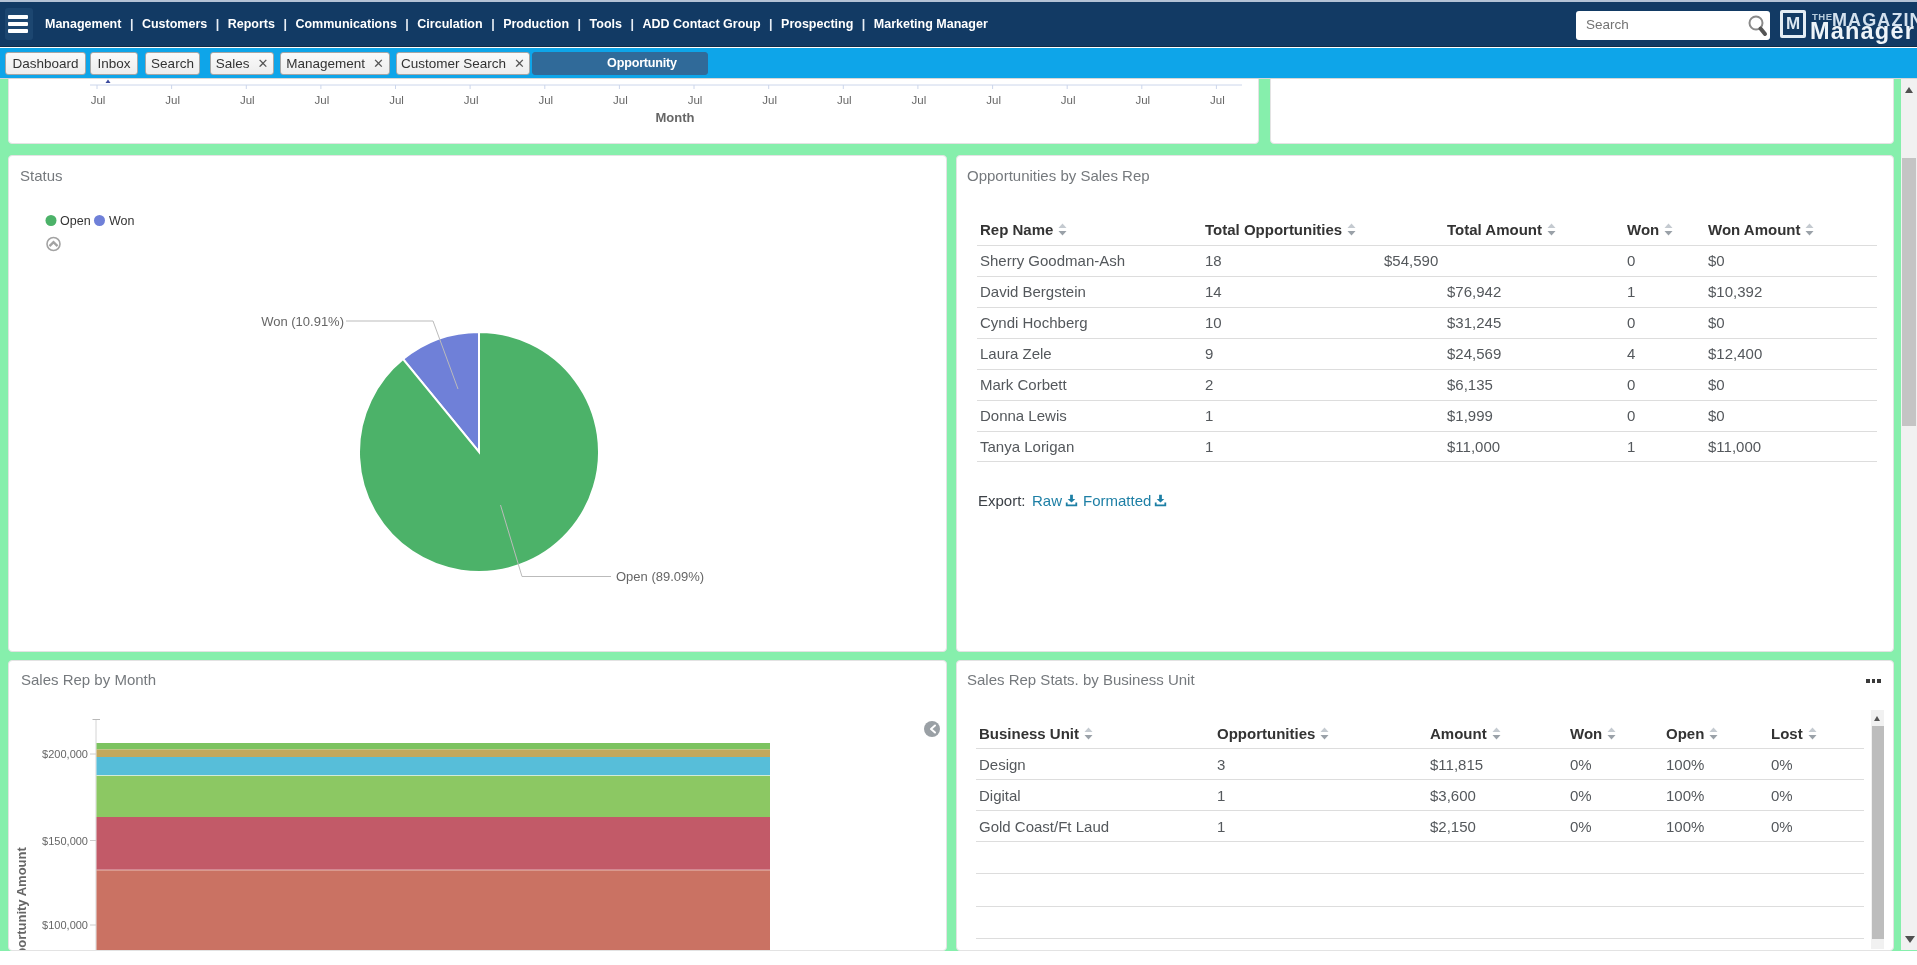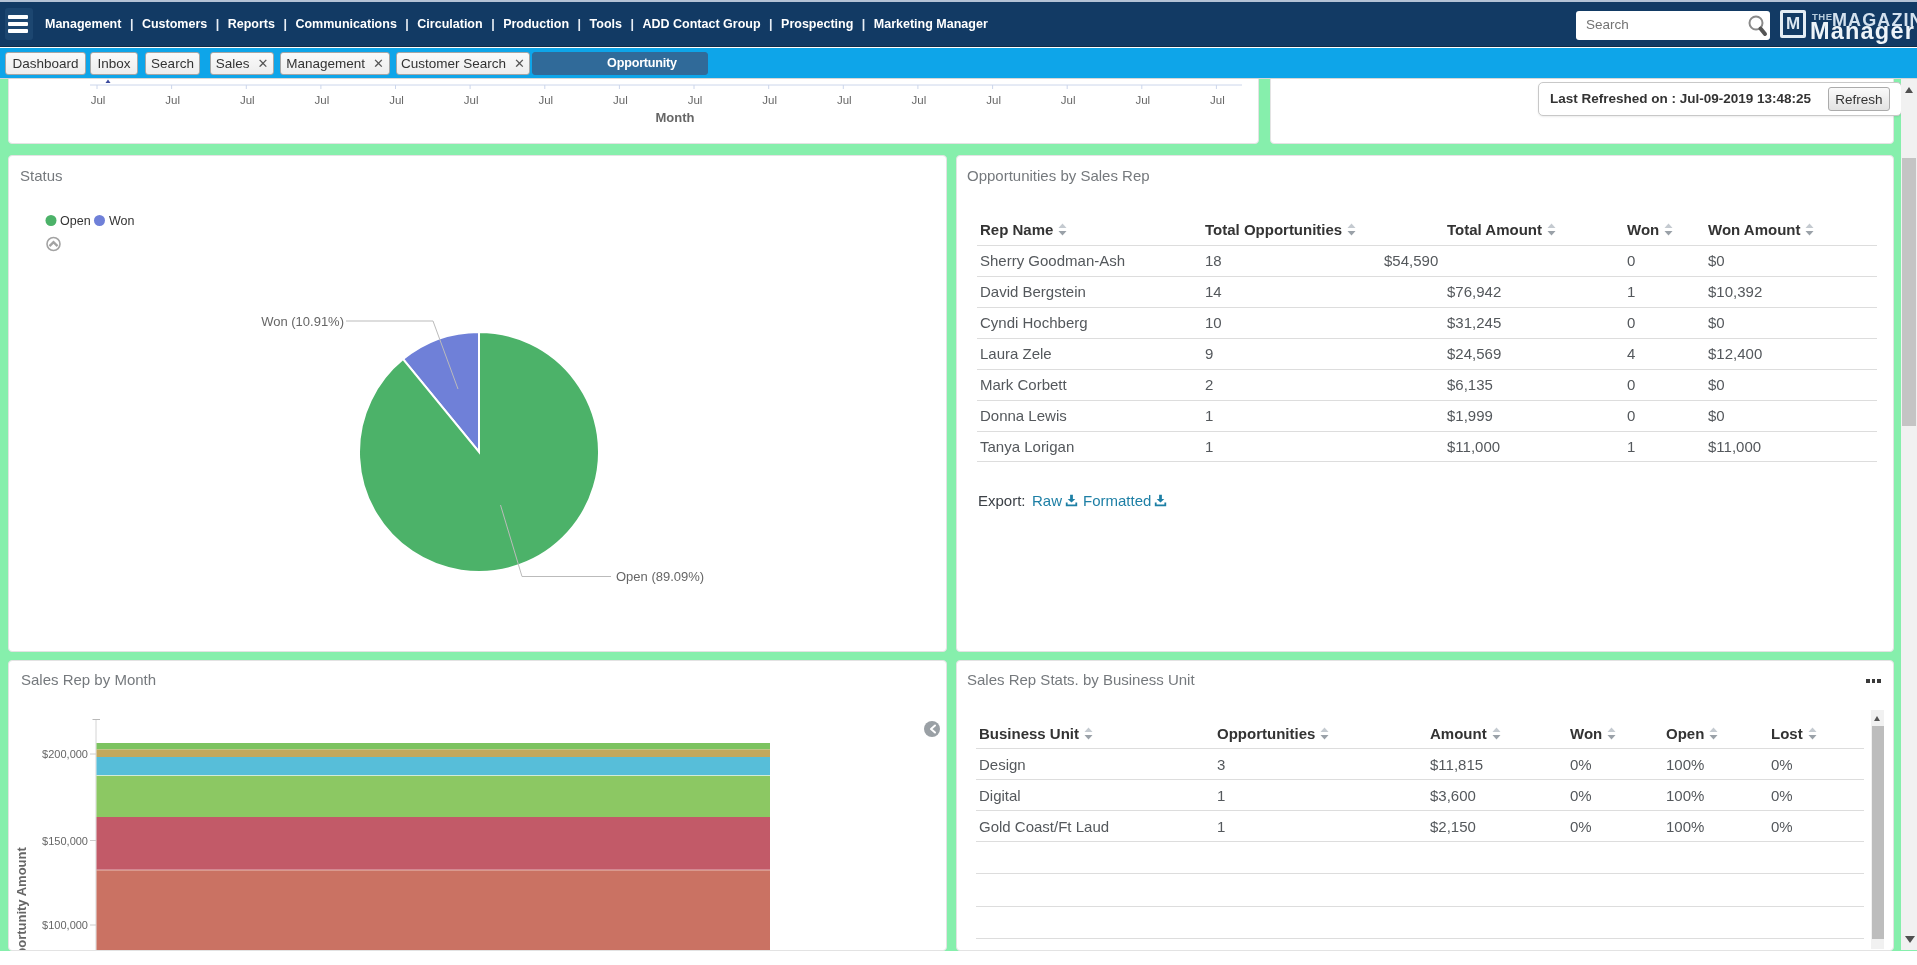--- a/index.html
+++ b/index.html
@@ -121,24 +121,20 @@
           <span style="position:absolute;left:889.9px;top:53.5px;width:40px;text-align:center;font-size:11.5px;color:#666;">Jul</span>
           <span style="position:absolute;left:964.6px;top:53.5px;width:40px;text-align:center;font-size:11.5px;color:#666;">Jul</span>
           <span style="position:absolute;left:1039.2px;top:53.5px;width:40px;text-align:center;font-size:11.5px;color:#666;">Jul</span>
           <span style="position:absolute;left:1113.8px;top:53.5px;width:40px;text-align:center;font-size:11.5px;color:#666;">Jul</span>
           <span style="position:absolute;left:1188.4px;top:53.5px;width:40px;text-align:center;font-size:11.5px;color:#666;">Jul</span>
         </div>
       <div style="position:absolute;left:591px;top:70px;width:150px;text-align:center;font-size:13px;font-weight:bold;color:#666;">Month</div>
     </div>
 
     <div class="panel" style="left:1270px; top:-40px; width:624px; height:104.5px;"></div>
-    <div style="position:absolute; left:1538px; top:3px; width:364px; height:34px; background:#fff; border:1px solid #c8c8c8; border-radius:5px; box-shadow:0 1px 2px rgba(0,0,0,.08);">
-      <span style="position:absolute; left:11px; top:8px; font-size:13.5px; font-weight:bold; color:#333; white-space:nowrap;">Last Refreshed on : Jul-09-2019 13:48:25</span>
-      <span style="position:absolute; right:11px; top:4px; width:62px; height:24px; background:linear-gradient(#fafafa,#e2e2e2); border:1px solid #ababab; border-radius:3px; font-size:13.5px; color:#333; text-align:center; line-height:23px;">Refresh</span>
-    </div>
 
     <div class="panel" id="statuspanel" style="left:8px; top:76px; width:939px; height:497px;">
       <div class="ptitle" style="left:11px; top:11px;">Status</div>
       <svg width="937" height="495" viewBox="0 0 937 495" style="position:absolute;left:-1px;top:-1px;">
         <g>
         <circle cx="43" cy="65.5" r="5.5" fill="#4cb269"></circle>
         <text x="52" y="70" font-size="12.5" fill="#333">Open</text>
         <circle cx="91.5" cy="65.5" r="5.5" fill="#6f80d8"></circle>
         <text x="101" y="70" font-size="12.5" fill="#333">Won</text>
         <circle cx="45.5" cy="89" r="6.5" fill="#fff" stroke="#a3a3a3" stroke-width="1.6"></circle>

